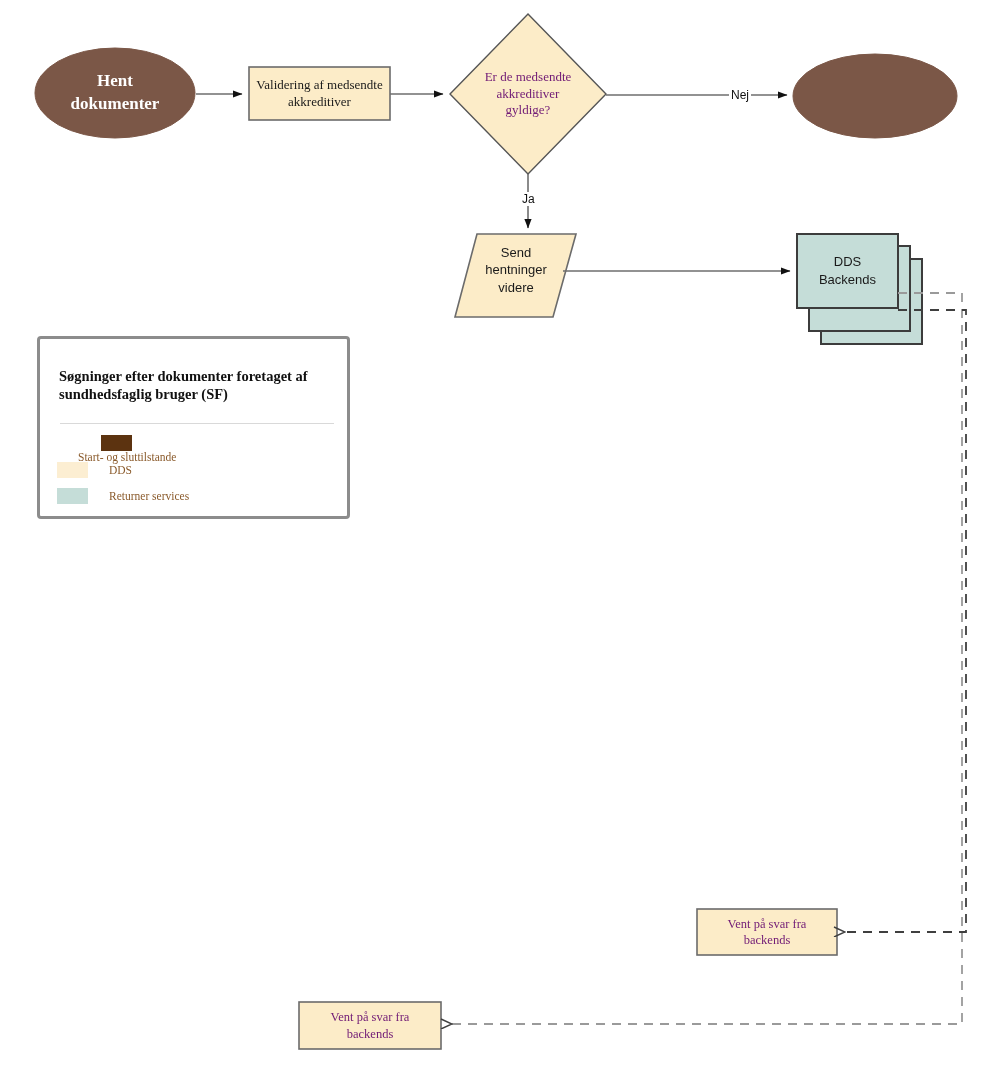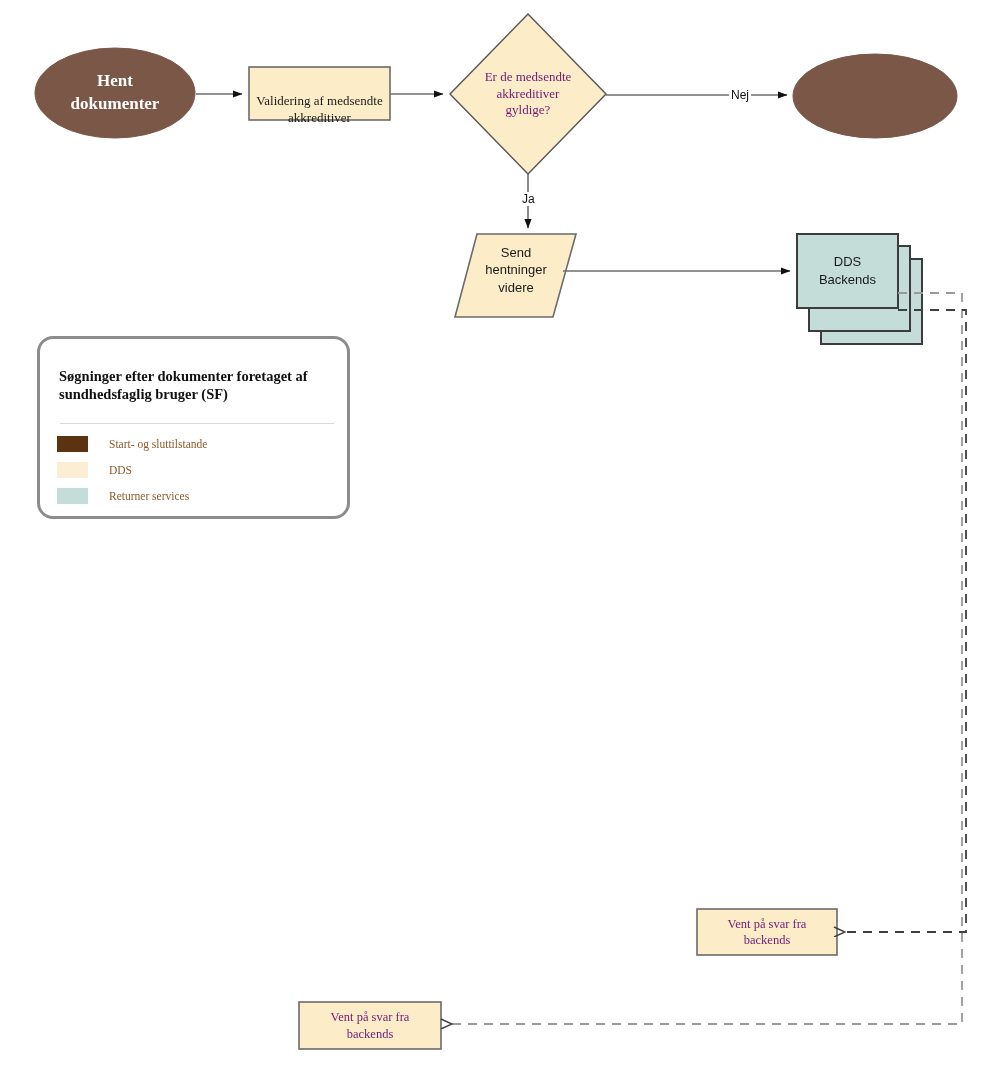--- a/index.html
+++ b/index.html
@@ -43,21 +43,20 @@
   .terminator-label {
     color: #ffffff;
     font-weight: bold;
     font-size: 17px;
     line-height: 1.35;
   }
   .process-label {
     color: #1a1a1a;
     font-size: 13px;
     line-height: 1.3;
-    margin-top: 16px;
   }
   .decision-label {
     color: #701a75;
     font-size: 13px;
     line-height: 1.3;
   }
   .io-label {
     color: #1a1a1a;
     font-size: 13px;
     line-height: 1.35;
@@ -86,21 +85,21 @@
 
   
   #legend {
     position: absolute;
     left: 37px;
     top: 336px;
     width: 313px;
     height: 183px;
     background: #ffffff;
     border: 3px solid #8c8c8c;
-    border-radius: 16px;
+    border-radius: 4px;
     box-sizing: border-box;
   }
   #legend-title {
     position: absolute;
     left: 19px;
     top: 29px;
     width: 272px;
     font-family: "Liberation Serif", serif;
     font-weight: bold;
     font-size: 14.5px;
@@ -208,21 +207,21 @@
 backends</div>
 
   <div class="edge-label" style="left:729px; top:88px;text-align:center;">Nej</div>
 
   <div class="edge-label" style="left:520px; top:192px;">Ja</div>
 
   <div id="legend">
     <div id="legend-title">Søgninger efter dokumenter foretaget af sundhedsfaglig bruger (SF)</div>
     <div id="legend-divider"></div>
 
-    <div class="legend-row" style="top:96px;">
+    <div class="legend-row" style="top:96px;flex-direction:column;">
       <span class="legend-swatch" style="background:#5c3310;"></span>
       <span class="legend-text">Start- og sluttilstande</span>
     </div>
 
     <div class="legend-row" style="top:122px;">
       <span class="legend-swatch" style="background:#fceed2;"></span>
       <span class="legend-text">DDS</span>
     </div>
 
     <div class="legend-row" style="top:148px;">

